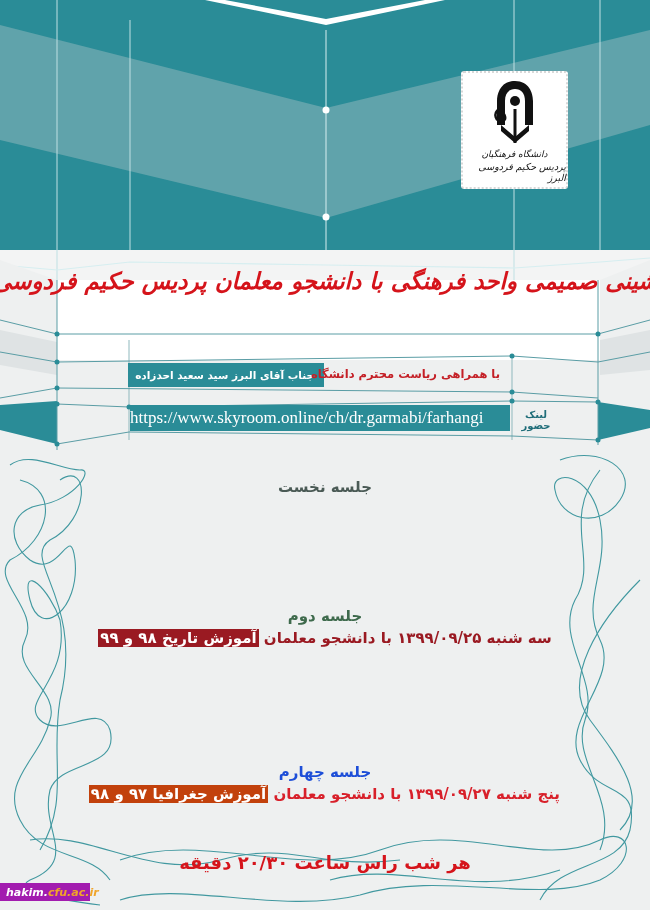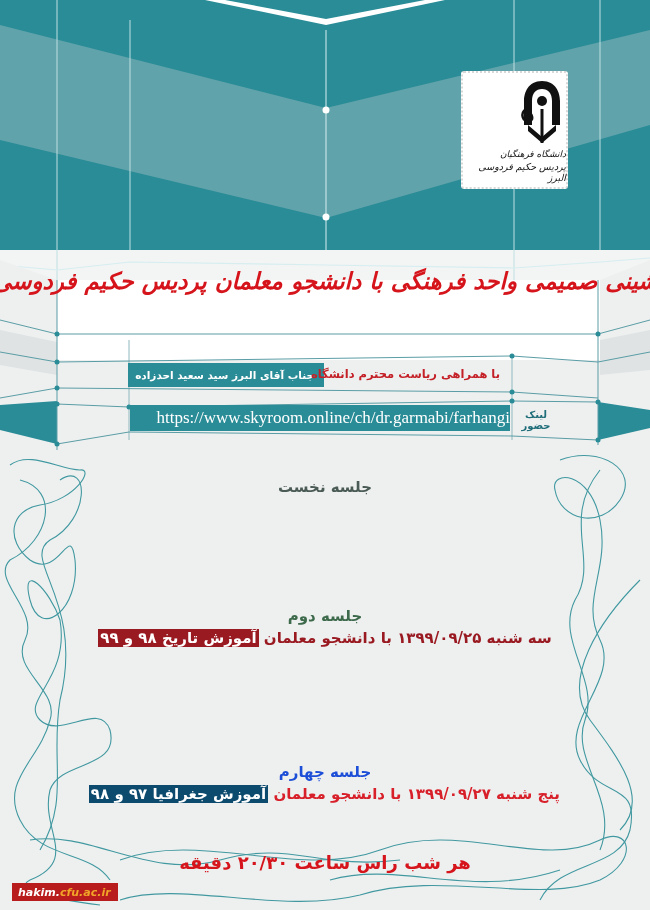--- a/index.html
+++ b/index.html
@@ -2,51 +2,51 @@
 <html><head>
 <meta charset="utf-8">
 <style>
   * { margin: 0; padding: 0; box-sizing: border-box; }
   html, body { width: 650px; height: 910px; overflow: hidden; background: #f3f4f4; }
   body { position: relative; font-family: "DejaVu Sans", sans-serif; }
   .bg-svg { position: absolute; left: 0; top: 0; width: 650px; height: 910px; }
   .logo-card {
     position: absolute; left: 461px; top: 71px; width: 107px; height: 118px;
     background: #fff; border: 2px dotted #d8d8d8; border-radius: 3px;
-    display: flex; flex-direction: column; align-items: flex-end; padding-top: 6px;
+    display: flex; flex-direction: column; align-items: center; padding-top: 6px;
   }
   .logo-card svg { width: 48px; height: 68px; }
   .logo-text1 { font-family: "DejaVu Serif", serif; font-size: 9px; color: #111; margin-top: 2px; direction: rtl; font-style: italic; }
   .logo-text2 { font-family: "DejaVu Serif", serif; font-size: 9.5px; color: #111; margin-top: 2px; direction: rtl; font-style: italic; }
 
   .title-banner {
     position: absolute; left: 56px; top: 250px; width: 544px; height: 60px;
     display: flex; align-items: center; justify-content: center;
   }
   .title-text {
     font-family: "DejaVu Serif", serif; font-style: italic; font-weight: bold;
     font-size: 23px; color: #d5141b; direction: rtl; white-space: nowrap;
   }
 
   .rector-bar { position: absolute; left: 128px; top: 363px; width: 196px; height: 24px; background: #2a8c97; display: flex; align-items: center; justify-content: flex-end; padding-right: 10px; }
   .rector-name { color: #fff; font-size: 10.5px; font-weight: bold; direction: rtl; white-space: nowrap; }
   .rector-label { position: absolute; left: 330px; top: 367px; width: 170px; color: #c42027; font-size: 11.5px; font-weight: bold; direction: rtl; white-space: nowrap; }
 
-  .link-bar { position: absolute; left: 130px; top: 405px; width: 380px; height: 26px; background: #2a8c97; display: flex; align-items: center; justify-content: flex-end; }
+  .link-bar { position: absolute; left: 130px; top: 405px; width: 380px; height: 26px; background: #2a8c97; display: flex; align-items: center; justify-content: flex-start; }
   .link-url { color: #fff; font-family: "Liberation Serif", serif; font-size: 17px; white-space: nowrap; }
   .link-label { position: absolute; left: 512px; top: 409px; width: 48px; text-align: center; color: #1f6d79; font-size: 10px; font-weight: bold; direction: rtl; }
 
   .session { position: absolute; left: 90px; width: 470px; text-align: center; }
   .session-title { font-size: 15px; font-weight: bold; direction: rtl; margin-bottom: 4px; }
   .session-detail { direction: rtl; font-size: 15px; font-weight: bold; white-space: nowrap; }
   .session-detail .main { }
   .session-detail .hl { color: #fff; padding: 0 2px; }
 
   .footer-time { position: absolute; left: 150px; top: 852px; width: 350px; text-align: center; color: #d5141b; font-size: 18px; font-weight: bold; direction: rtl; white-space: nowrap; }
-  .site-badge { position: absolute; left: 12px; top: 883px; width: 106px; height: 18px; background: #b91c1c; display: flex; align-items: center; padding-left: 6px; font-size: 11px; font-weight: bold; font-style: italic; }
+  .site-badge { position: absolute; left: 0; top: 883px; width: 90px; height: 18px; background: #a21caf; display: flex; align-items: center; padding-left: 6px; font-size: 11px; font-weight: bold; font-style: italic; }
   .site-badge .a { color: #fff; }
   .site-badge .b { color: #f0a529; }
 </style>
 </head>
 <body>
 
 <svg class="bg-svg" viewBox="0 0 650 910" xmlns="http://www.w3.org/2000/svg">
 
   <rect x="0" y="0" width="650" height="250" fill="#2a8c97"></rect>
 
@@ -147,21 +147,21 @@
     <span class="main">سه شنبه ۱۳۹۹/۰۹/۲۵ با دانشجو معلمان </span><span class="hl" style="background:#9a1a22;">آموزش تاریخ ۹۸ و ۹۹</span>
   </div>
 </div>
 
 <div class="session" style="top:648px;">
 </div>
 
 <div class="session" style="top:733px;">
   <div class="session-title" style="color:#1d4ed8;margin-top:30px;">جلسه چهارم</div>
   <div class="session-detail" style="color:#d8202a;">
-    <span class="main">پنج شنبه ۱۳۹۹/۰۹/۲۷ با دانشجو معلمان </span><span class="hl" style="background:#0c4a6e;">آموزش جغرافیا ۹۷ و ۹۸</span>
+    <span class="main">پنج شنبه ۱۳۹۹/۰۹/۲۷ با دانشجو معلمان </span><span class="hl" style="background:#c2410c;">آموزش جغرافیا ۹۷ و ۹۸</span>
   </div>
 </div>
 
 <div class="footer-time">هر شب راس ساعت ۲۰/۳۰ دقیقه</div>
 
 <div class="site-badge">
   <span class="a">hakim.</span>
     <span class="b">cfu.ac.ir</span>
 </div>
 

